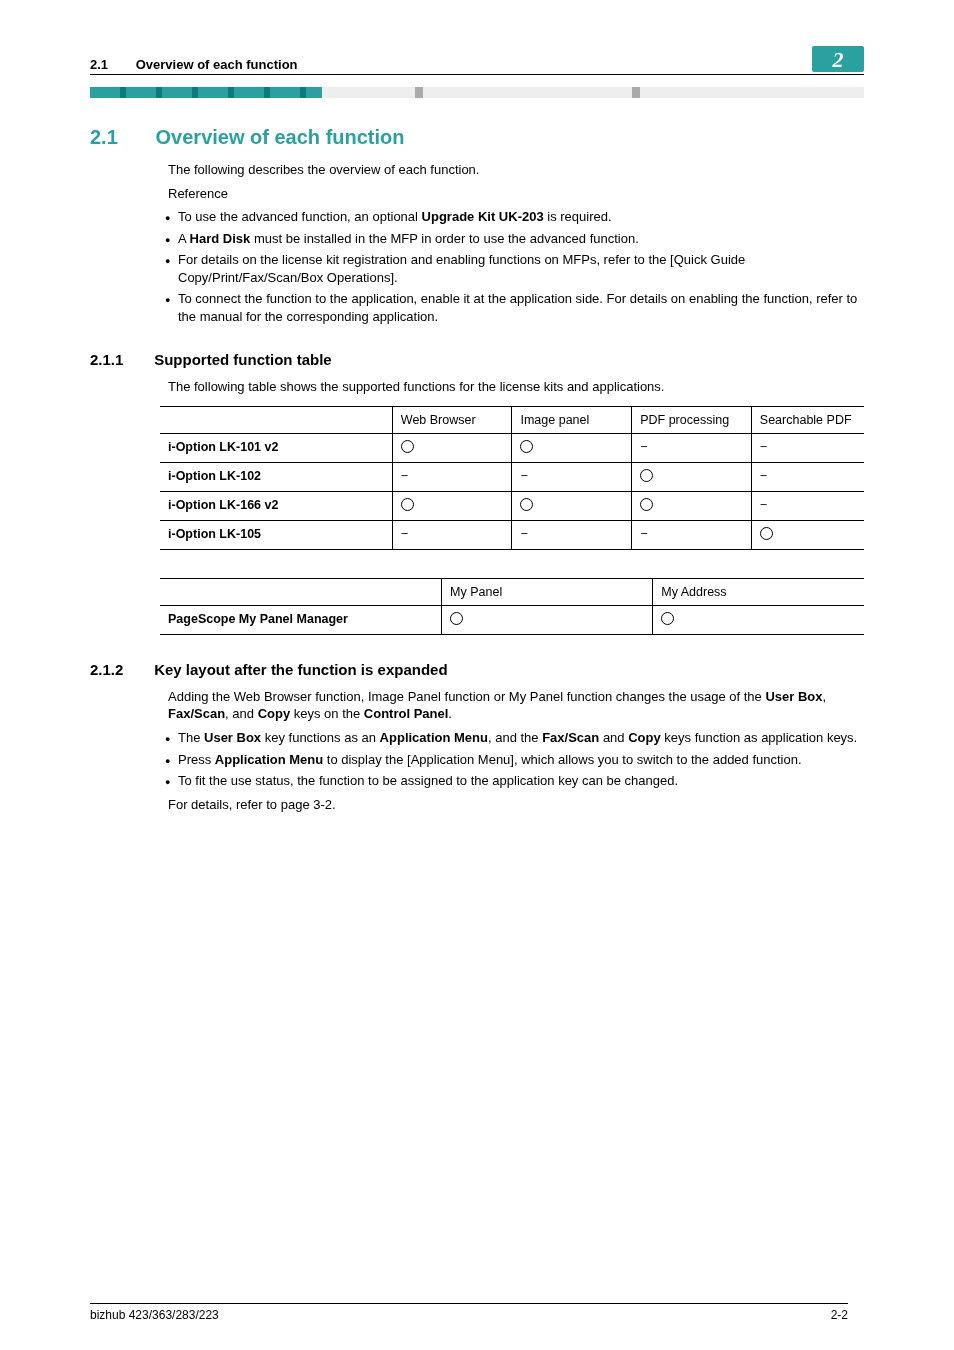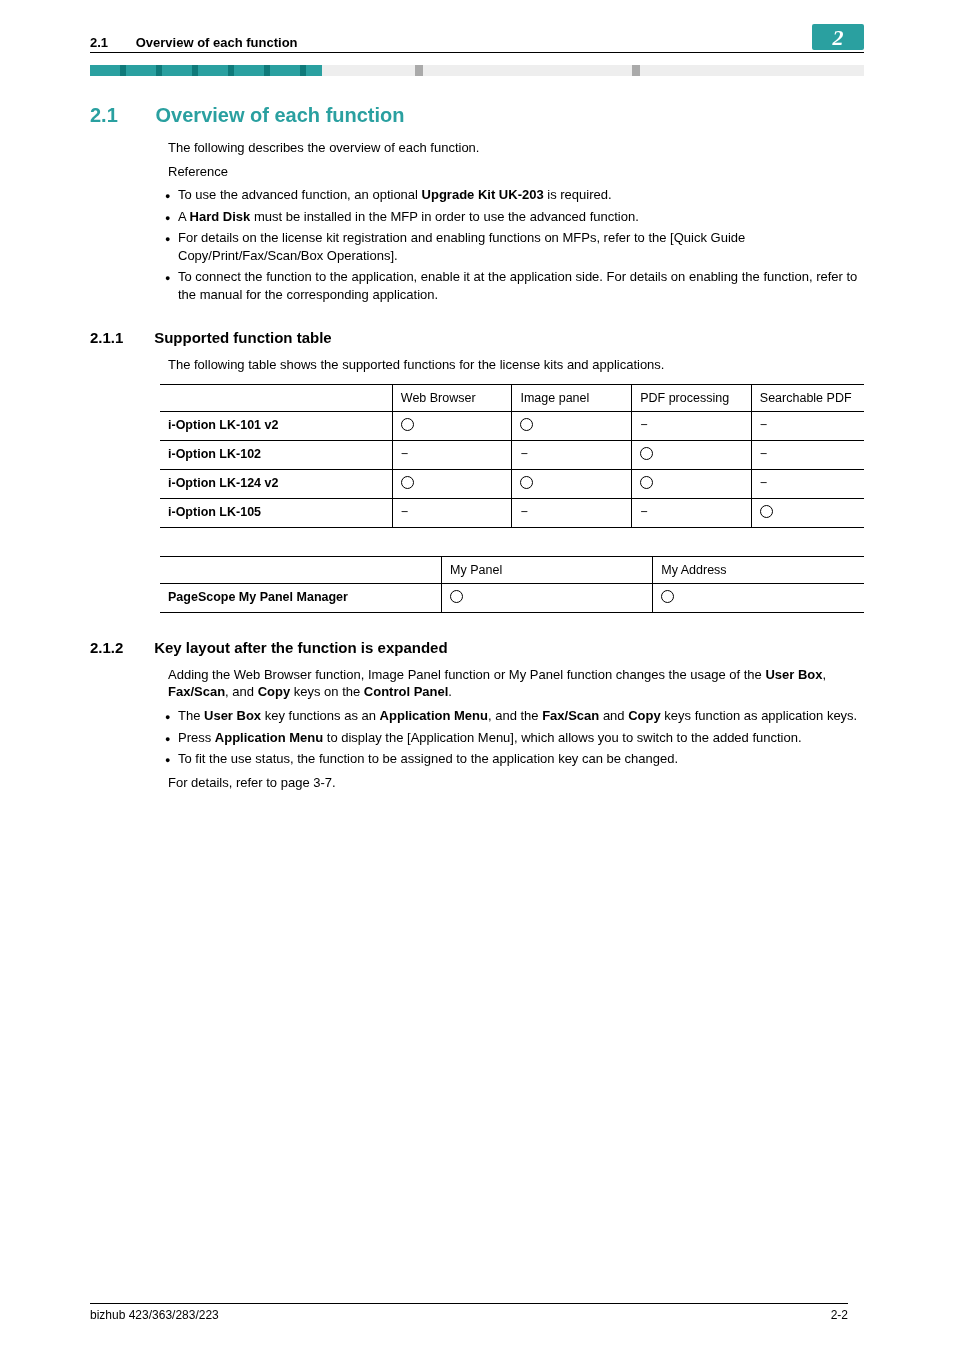--- a/index.html
+++ b/index.html
@@ -5,21 +5,21 @@
   body {
     margin: 0;
     padding: 0;
     font-family: Arial, Helvetica, sans-serif;
     font-size: 13px;
     color: #000;
     background: #fff;
     width: 954px;
   }
   .page {
-    padding: 24px 90px 30px 90px;
+    padding: 46px 90px 30px 90px;
     box-sizing: border-box;
     min-height: 1350px;
     position: relative;
   }
   .header-row {
     display: flex;
     align-items: flex-end;
     justify-content: space-between;
     border-bottom: 1px solid #000;
     padding-bottom: 2px;
@@ -203,21 +203,21 @@
             <td class="col-sep">−</td>
           </tr>
           <tr>
             <td class="rowlabel">i-Option LK-102</td>
             <td class="col-sep">−</td>
             <td class="col-sep">−</td>
             <td class="col-sep"><span class="circle"></span></td>
             <td class="col-sep">−</td>
           </tr>
           <tr>
-            <td class="rowlabel">i-Option LK-124 v2</td>
+            <td class="rowlabel">i-Option LK-166 v2</td>
             <td class="col-sep"><span class="circle"></span></td>
             <td class="col-sep"><span class="circle"></span></td>
             <td class="col-sep"><span class="circle"></span></td>
             <td class="col-sep">−</td>
           </tr>
           <tr>
             <td class="rowlabel">i-Option LK-105</td>
             <td class="col-sep">−</td>
             <td class="col-sep">−</td>
             <td class="col-sep">−</td>
@@ -262,21 +262,21 @@
       <li>
         <span>The </span><b>User Box</b><span> key functions as an </span><b>Application Menu</b><span>, and the </span><b>Fax/Scan</b><span> and </span><b>Copy</b><span> keys function as application keys.</span>
       </li>
       <li>
         <span>Press </span><b>Application Menu</b><span> to display the [Application Menu], which allows you to switch to the added function.</span>
       </li>
       <li>
         <span>To fit the use status, the function to be assigned to the application key can be changed.</span>
       </li>
     </ul>
-    <p>For details, refer to page 3-7.</p>
+    <p>For details, refer to page 3-2.</p>
   </div>
 
   <div class="footer">
     <span>bizhub 423/363/283/223</span>
     <span>2-2</span>
   </div>
 
 </div>
 
 </body></html>

